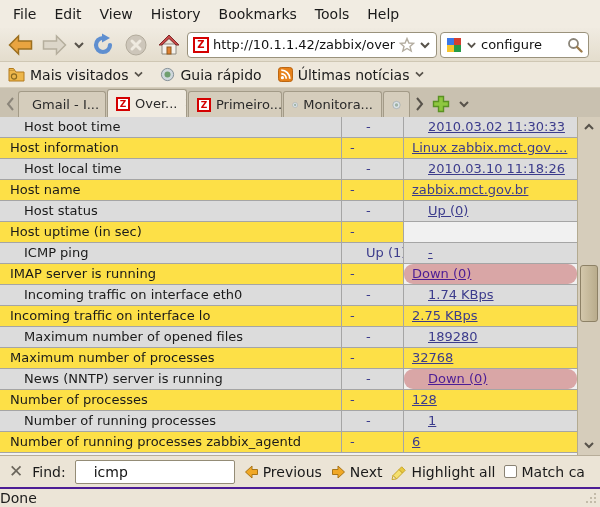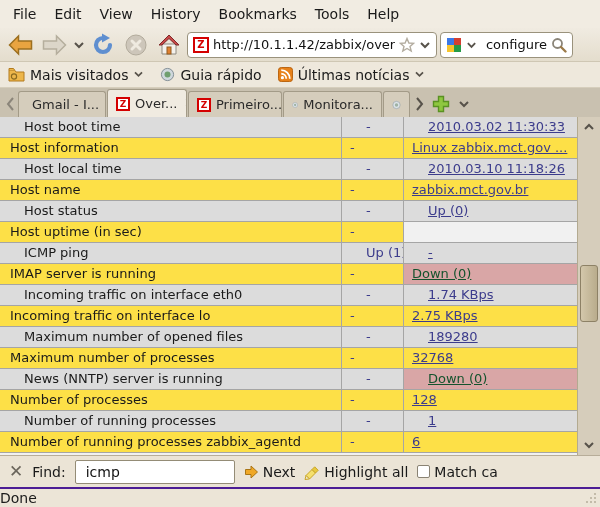--- a/index.html
+++ b/index.html
@@ -13,21 +13,21 @@
 
   
   .navbar { height:34px; flex:0 0 auto; display:flex; align-items:center; gap:3px; padding:0 5px;
             background:linear-gradient(#f0ebe1,#e4ddcd); border-bottom:1px solid #cfc7b4; }
   .nav-btn { display:flex; align-items:center; justify-content:center; height:30px; padding:0 2px; }
   .chev { display:flex; align-items:center; }
   .url-field, .search-field { height:26px; background:#fff; border:1px solid #9a927c; border-radius:4px;
             display:flex; align-items:center; padding:0 5px; gap:4px; }
   .url-field { width:250px; }
   .url-text { flex:1; font-size:13px; color:#111; white-space:nowrap; overflow:hidden; }
-  .search-field { width:133px;text-align:right; }
+  .search-field { width:149px; }
   .search-text { flex:1; font-size:13px; color:#111; white-space:nowrap; overflow:hidden; }
   .favicon-z { width:16px; height:16px; background:#fff; border:2px solid #d40000; color:#d40000;
             font-size:10px; font-weight:bold; display:flex; align-items:center; justify-content:center; flex:0 0 auto; }
 
   
   .bookmarksbar { height:26px; flex:0 0 auto; display:flex; align-items:center; gap:16px; padding:0 8px;
             background:#eee8dc; border-bottom:1px solid #d6cebc; }
   .bm-item { display:flex; align-items:center; gap:5px; font-size:14px; color:#1a1a1a; }
 
   
@@ -43,35 +43,35 @@
   
   .content { flex:0 0 338px; display:flex; background:#ece5d7; overflow:hidden; }
   .table-wrap { width:577px; overflow:hidden; background:#f1f1f1; }
   .trow { display:flex; height:21px; border-bottom:1px solid #a5a5a5; }
   .trow.dark  .cell { background:#dcdcdc;padding-left:24px; }
   .trow.light .cell { background:#fde047; }
   .cell { font-size:13px; line-height:20px; white-space:nowrap; overflow:hidden; }
   .c1 { flex:0 0 342px; color:#1a1a1a; padding-left:10px; border-right:1px solid #a5a5a5; }
   .c2 { flex:0 0 62px; color:#3c3c8c; padding-left:8px; border-right:1px solid #a5a5a5; }
   .c3 { flex:1 1 auto; color:#3c3c8c; padding-left:8px;text-decoration:underline; }
-  .trow .cell.alert { background:#d9a6a6 !important; color:#14532d; }
+  .trow .cell.alert { background:#d9a6a6 !important; color:#4c1d95;border-radius:9px; }
 
   .page-scrollbar { width:23px; background:#d6cdbb; border-left:1px solid #b3aa90; position:relative; flex:0 0 auto; }
   .sb-btn { position:absolute; left:0; right:0; height:20px; display:flex; align-items:center; justify-content:center; }
   .sb-up { top:0; } .sb-down { bottom:0; }
   .sb-thumb { position:absolute; left:2px; right:2px; top:148px; height:57px; border:1px solid #8d8166;
               border-radius:3px; background:linear-gradient(90deg,#d3c7ab,#b9ac8c); }
 
   
   .findbar { flex:0 0 32px; display:flex; align-items:center; gap:9px; padding:0 9px; background:#ebe4d6;
              border-top:1px solid #b7ad99; white-space:nowrap; overflow:hidden; }
   .find-close { font-size:17px; font-weight:bold; color:#6b665c; line-height:1; }
   .find-label { font-size:14px; color:#1a1a1a; }
   .find-input { width:160px; height:24px; border:1px solid #948c76; border-radius:2px; font-family:"DejaVu Sans",sans-serif;
-                font-size:14px; padding:0 10px; color:#111; background:#fff; }
+                font-size:14px; padding:0 18px; color:#111; background:#fff; }
   .find-btn { display:flex; align-items:center; gap:4px; font-size:14px; color:#1a1a1a; }
   .checkbox { width:13px; height:13px; background:#fff; border:1px solid #8a8374; border-radius:2px; flex:0 0 auto; }
 
   
   .statusbar { flex:1; display:flex; align-items:center; padding:0 0; background:#ece5d7;
                border-top:2px solid #4c1d95; position:relative; }
   .status-text { font-size:14px; color:#1a1a1a; }
   .grip { position:absolute; right:2px; bottom:2px; }
 </style>
 </head>
@@ -349,20 +349,26 @@
       </span>
     </div>
   </div>
 
   <div class="findbar">
     <span class="find-close">✕</span>
     <span class="find-label">Find:</span>
     <input class="find-input" value="icmp" style="">
     <span class="find-btn">
       <svg width="15" height="14" viewBox="0 0 15 14">
+          <path d="M8 1 L1.5 7 L8 13 L8 9.5 L13.5 9.5 L13.5 4.5 L8 4.5 Z" fill="#f0a826" stroke="#a97516"></path>
+        </svg>
+      <span>Previous</span>
+    </span>
+    <span class="find-btn">
+      <svg width="15" height="14" viewBox="0 0 15 14">
           <path d="M7 1 L13.5 7 L7 13 L7 9.5 L1.5 9.5 L1.5 4.5 L7 4.5 Z" fill="#f0a826" stroke="#a97516"></path>
         </svg>
       <span>Next</span>
     </span>
     <span class="find-btn">
       <svg width="16" height="16" viewBox="0 0 16 16">
           <path d="M2 11.5 L8 5.5 L11.5 9 L5.5 15 Z" fill="#f5e06e" stroke="#c9a62a"></path>
           <path d="M8 5.5 L10.7 2.8 L14.2 6.3 L11.5 9 Z" fill="#e8c93f" stroke="#c9a62a"></path>
           <path d="M2 11.5 L1 15.5 L5.5 15 Z" fill="#efe6c8" stroke="#c9a62a"></path>
         </svg>

